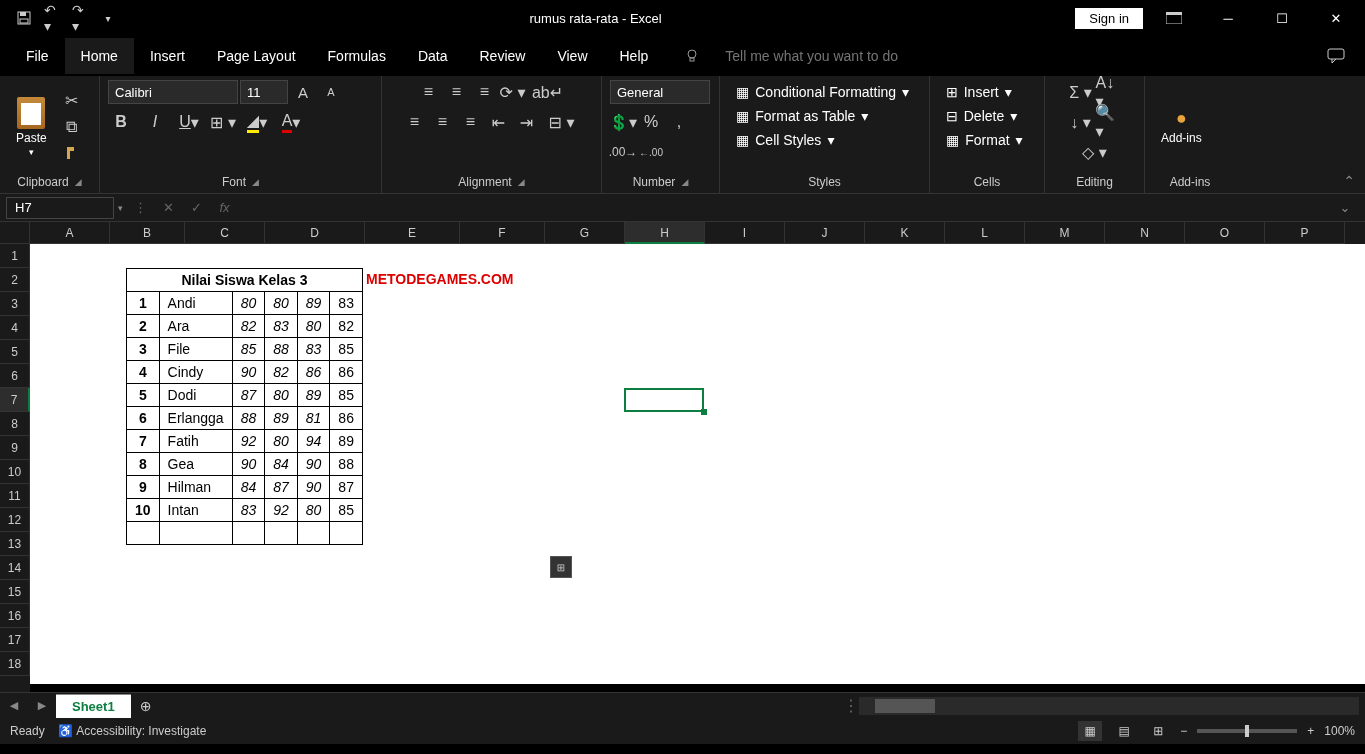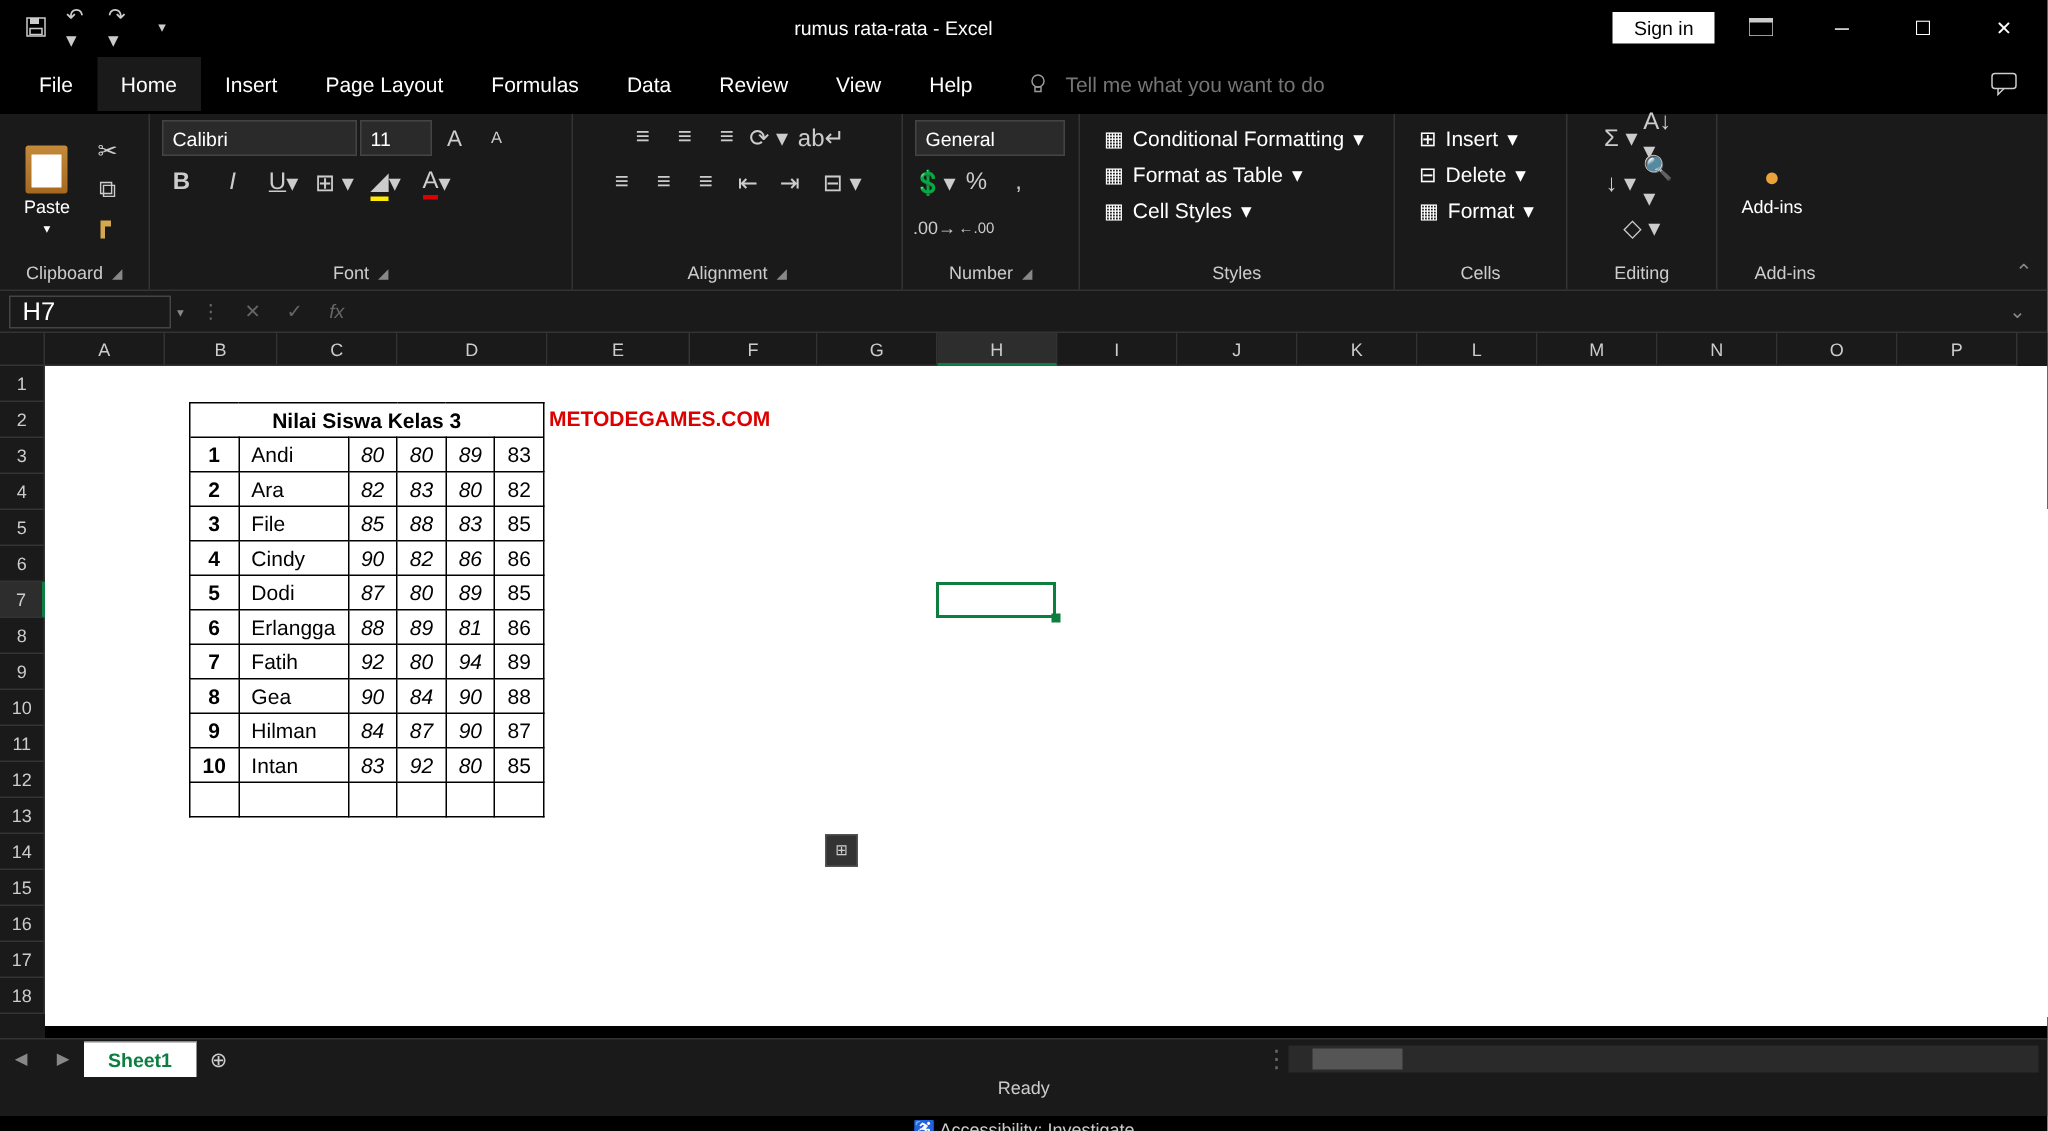--- a/index.html
+++ b/index.html
@@ -11,21 +11,21 @@
 .qat-icon { width: 16px; height: 16px; display: flex; align-items: center; justify-content: center; color: #ccc; font-size: 14px; }
 .title { flex: 1; text-align: center; color: #fff; font-size: 13px; }
 .title-right { display: flex; align-items: center; gap: 8px; padding-right: 6px; }
 .signin-btn { background: #fff; color: #000; padding: 3px 14px; font-size: 13px; border: none; }
 .win-btn { width: 46px; height: 36px; display: flex; align-items: center; justify-content: center; color: #fff; font-size: 13px; }
 
 
 .menubar { height: 40px; background: #000; display: flex; align-items: center; padding-left: 10px; }
 .menu-item { padding: 10px 16px; color: #fff; font-size: 14px; cursor: pointer; }
 .menu-item.active { background: #1a1a1a; }
-.tell-me { margin-left: 20px; display: flex; align-items: flex-end; color: #999; font-size: 14px; gap: 10px; }
+.tell-me { margin-left: 20px; display: flex; align-items: flex-end; color: #999; font-size: 14px; gap: 25px; }
 .tell-me input { background: transparent; border: none; color: #999; font-size: 14px; width: 240px; outline: none; }
 .comment-icon { margin-left: auto; margin-right: 20px; color: #ccc; font-size: 16px; }
 
 
 .ribbon { height: 118px; background: #1a1a1a; display: flex; border-bottom: 1px solid #333; }
 .ribbon-group { border-right: 1px solid #333; padding: 4px 8px 2px; display: flex; flex-direction: column; }
 .ribbon-group-content { flex: 1; display: flex; align-items: center; gap: 4px; }
 .ribbon-group-label { text-align: center; color: #ccc; font-size: 12px; padding: 2px 0; display: flex; justify-content: center; align-items: center; gap: 6px; }
 .dialog-launcher { font-size: 9px; color: #888; }
 .btn-large { display: flex; flex-direction: column; align-items: center; justify-content: center; gap: 2px; padding: 4px 8px; color: #fff; font-size: 12px; }
@@ -34,21 +34,21 @@
 .font-select.name { width: 130px; }
 .font-select.size { width: 48px; }
 .ribbon-col { display: flex; flex-direction: column; gap: 2px; }
 .ribbon-row { display: flex; gap: 2px; align-items: center; }
 .style-btn { color: #fff; font-size: 14px; padding: 4px 8px; display: flex; align-items: center; gap: 6px; white-space: nowrap; }
 .collapse-ribbon { position: absolute; right: 10px; bottom: 4px; color: #888; font-size: 14px; }
 .ribbon { position: relative; }
 
 
 .formula-bar { height: 28px; background: #1a1a1a; display: flex; align-items: center; border-bottom: 1px solid #333; }
-.name-box { width: 108px; background: #1a1a1a; color: #fff; border: 1px solid #444; font-size: 17px; padding: 2px 8px; height: 22px; margin-left: 6px; }
+.name-box { width: 108px; background: #1a1a1a; color: #fff; border: 1px solid #444; font-size: 13px; padding: 2px 8px; height: 22px; margin-left: 6px; }
 .fb-btn { width: 28px; height: 28px; display: flex; align-items: center; justify-content: center; color: #666; font-size: 13px; }
 .fb-expand { margin-left: auto; margin-right: 6px; color: #888; }
 
 
 .grid-area { height: 470px; background: #000; display: flex; flex-direction: column; }
 .col-headers { height: 22px; display: flex; background: #1a1a1a; }
 .corner { width: 30px; border-right: 1px solid #333; border-bottom: 1px solid #333; }
 .col-header { border-right: 1px solid #333; border-bottom: 1px solid #333; text-align: center; color: #ccc; font-size: 12px; line-height: 22px; background: #1a1a1a; }
 .col-header.selected { background: #2d2d2d; border-bottom: 2px solid #0b7e40; }
 
@@ -77,21 +77,21 @@
 
 .sheet-tabs { height: 26px; background: #1a1a1a; display: flex; align-items: center; border-top: 1px solid #333; }
 .nav-arrow { width: 28px; text-align: center; color: #888; font-size: 11px; }
 .sheet-tab { background: #fff; color: #0b7e40; padding: 4px 16px; font-size: 13px; font-weight: bold; border-top: 1px solid #888; }
 .add-sheet { width: 30px; text-align: center; color: #ccc; font-size: 14px; }
 .hscroll-sep { margin-left: auto; width: 10px; color: #666; }
 .hscroll { flex: 0 0 500px; height: 18px; background: #2a2a2a; margin: 0 6px; position: relative; }
 .hscroll::before { content: ''; position: absolute; left: 16px; width: 60px; top: 2px; bottom: 2px; background: #555; }
 
 
-.statusbar { height: 26px; background: #1a1a1a; display: flex; align-items: center; padding: 0 10px; font-size: 12px; color: #ccc; gap: 14px; flex-direction: column; }
+.statusbar { height: 26px; background: #1a1a1a; display: flex; align-items: center; padding: 0 10px; font-size: 12px; color: #ccc; gap: 14px; }
 .status-right { margin-left: auto; display: flex; align-items: center; gap: 10px; }
 .view-btn { width: 24px; height: 20px; display: flex; align-items: center; justify-content: center; color: #ccc; border: 1px solid transparent; }
 .view-btn.active { background: #333; }
 .zoom-slider { width: 100px; height: 4px; background: #555; position: relative; }
 .zoom-thumb { position: absolute; left: 48px; top: -4px; width: 4px; height: 12px; background: #ccc; }
 
 .paste-icon { width: 28px; height: 32px; background: linear-gradient(#c48a3a, #a66820); border-radius: 2px; position: relative; }
 .paste-icon::before { content: ''; position: absolute; left: 4px; right: 4px; top: 6px; bottom: 4px; background: #fff; }
 svg { display: block; }
 </style>

